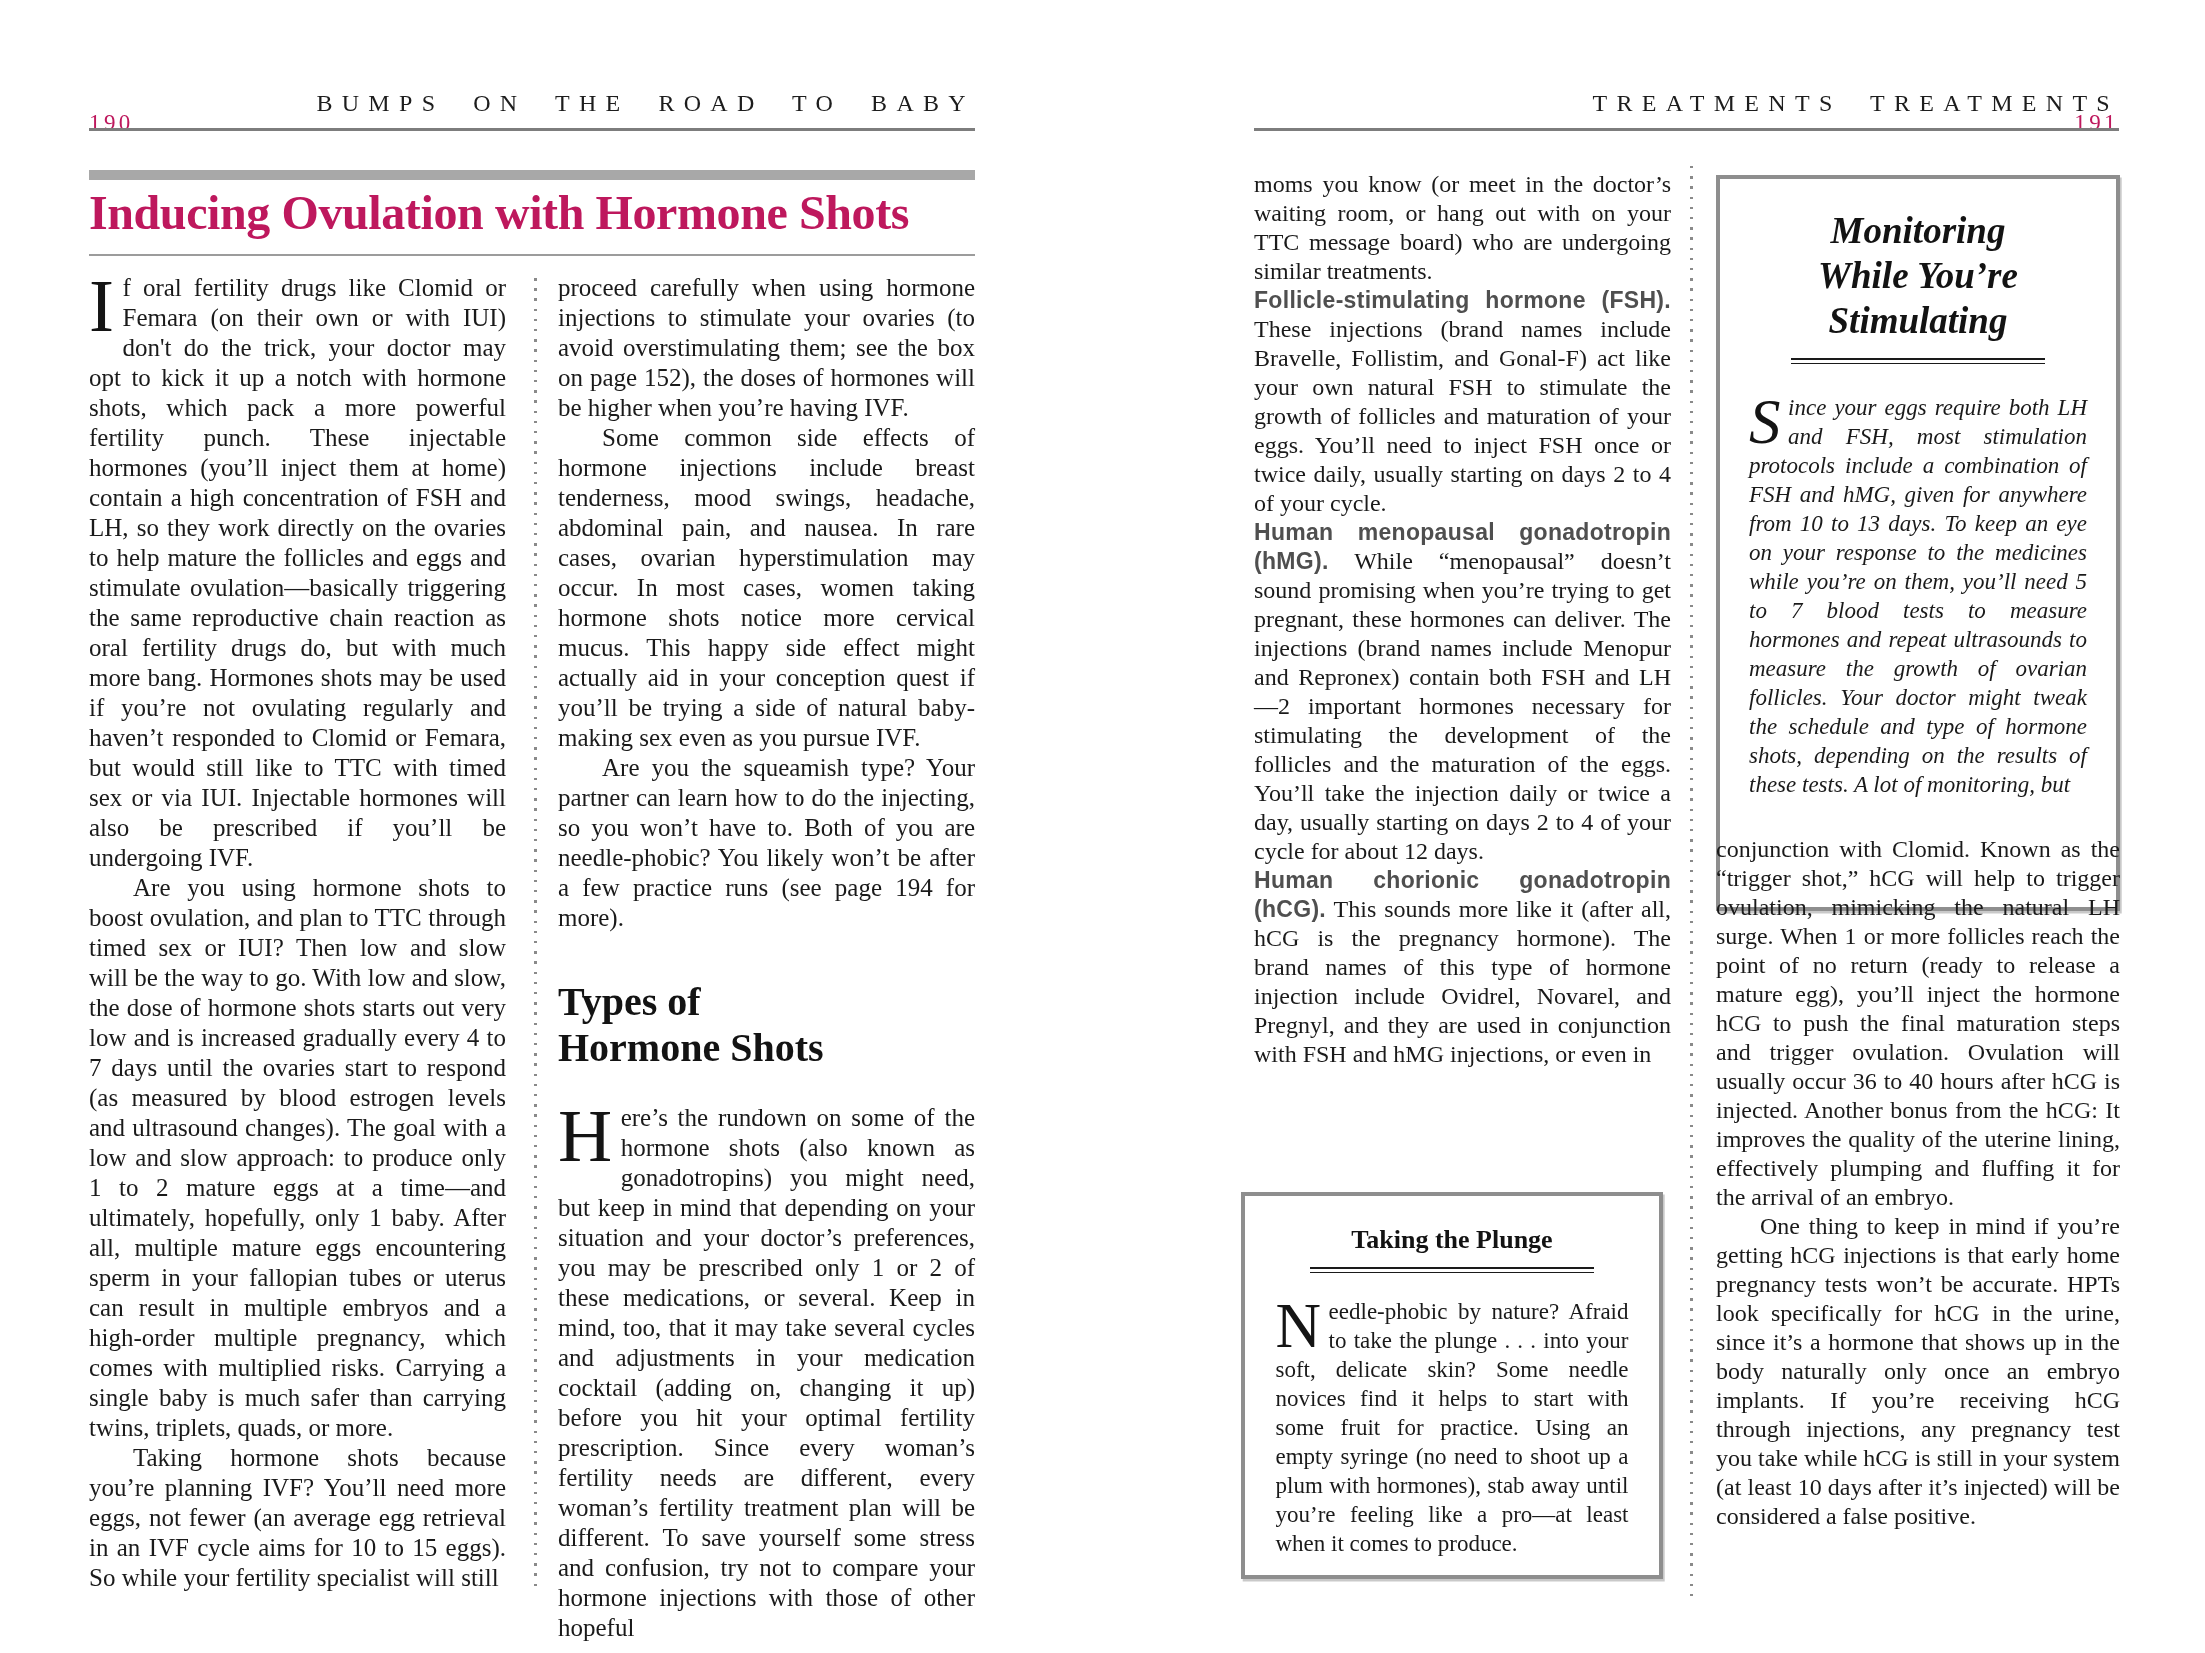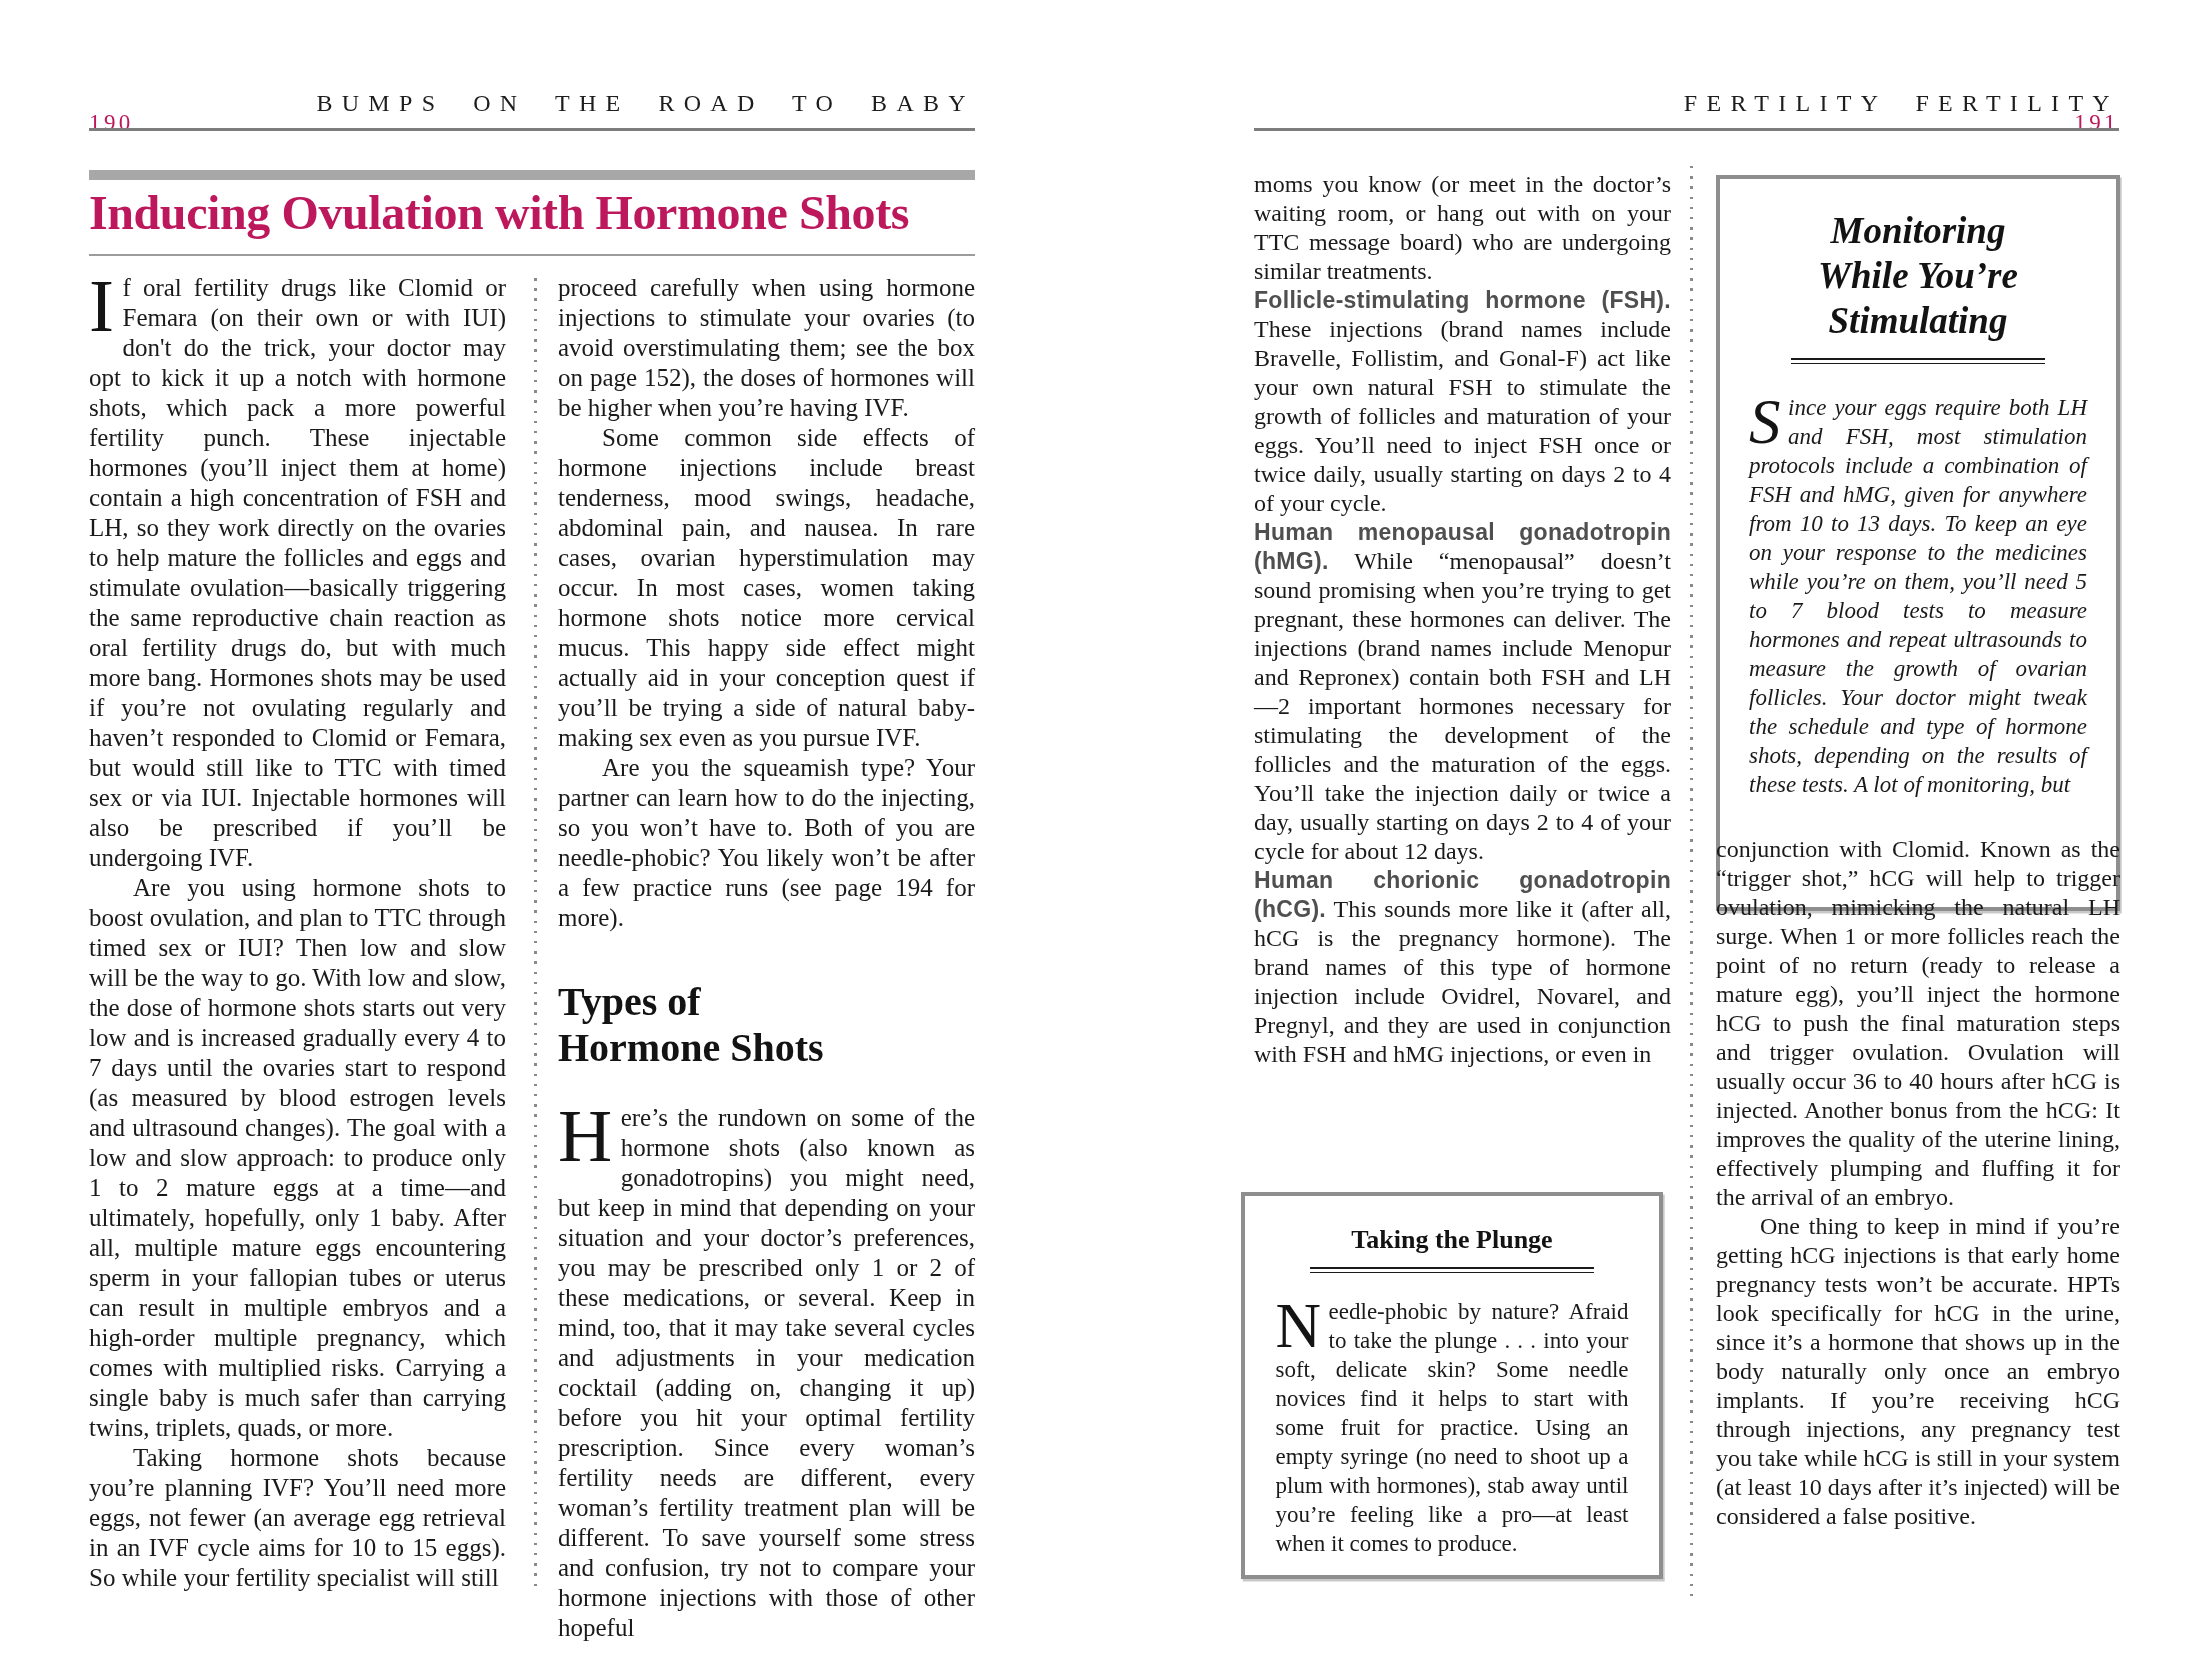--- a/index.html
+++ b/index.html
@@ -113,21 +113,21 @@
   <div class="col col-l2">
     <p>proceed carefully when using hormone injections to stimulate your ovaries (to avoid overstimulating them; see the box on page 152), the doses of hormones will be higher when you’re having IVF.</p>
     <p class="ind">Some common side effects of hormone injections include breast tenderness, mood swings, headache, abdominal pain, and nausea. In rare cases, ovarian hyperstimulation may occur. In most cases, women taking hormone shots notice more cervical mucus. This happy side effect might actually aid in your conception quest if you’ll be trying a side of natural baby-making sex even as you pursue IVF.</p>
     <p class="ind">Are you the squeamish type? Your partner can learn how to do the injecting, so you won’t have to. Both of you are needle-phobic? You likely won’t be after a few practice runs (see page 194 for more).</p>
     <h2 class="subhead"><span>Types of</span><br><span>Hormone Shots</span></h2>
     <p><span class="dc">H</span>ere’s the rundown on some of the hormone shots (also known as gonadotropins) you might need, but keep in mind that depending on your situation and your doctor’s preferences, you may be prescribed only 1 or 2 of these medications, or several. Keep in mind, too, that it may take several cycles and adjustments in your medication cocktail (adding on, changing it up) before you hit your optimal fertility prescription. Since every woman’s fertility needs are different, every woman’s fertility treatment plan will be different. To save yourself some stress and confusion, try not to compare your hormone injections with those of other hopeful</p>
   </div>
 
   <div class="runrow rr-right">
     <span class="pagenum">191</span>
-    <span class="runhead">FERTILITY FERTILITY</span>
+    <span class="runhead">TREATMENTS TREATMENTS</span>
   </div>
   <div class="hrule hr-right"></div>
 
   <div class="col col-r1">
     <p>moms you know (or meet in the doctor’s waiting room, or hang out with on your TTC message board) who are undergoing similar treatments.</p>
     <p class="entry"><span class="term">Follicle-stimulating hormone (FSH).</span><span> </span><span>These injections (brand names include Bravelle, Follistim, and Gonal-F) act like your own natural FSH to stimulate the growth of follicles and maturation of your eggs. You’ll need to inject FSH once or twice daily, usually starting on days 2 to 4 of your cycle.</span></p>
     <p class="entry"><span class="term">Human menopausal gonadotropin (hMG).</span><span> </span><span>While “menopausal” doesn’t sound promising when you’re trying to get pregnant, these hormones can deliver. The injections (brand names include Menopur and Repronex) contain both FSH and LH—2 important hormones necessary for stimulating the development of the follicles and the maturation of the eggs. You’ll take the injection daily or twice a day, usually starting on days 2 to 4 of your cycle for about 12 days.</span></p>
     <p class="entry"><span class="term">Human chorionic gonadotropin (hCG).</span><span> </span><span>This sounds more like it (after all, hCG is the pregnancy hormone). The brand names of this type of hormone injection include Ovidrel, Novarel, and Pregnyl, and they are used in conjunction with FSH and hMG injections, or even in</span></p>
   </div>
 

